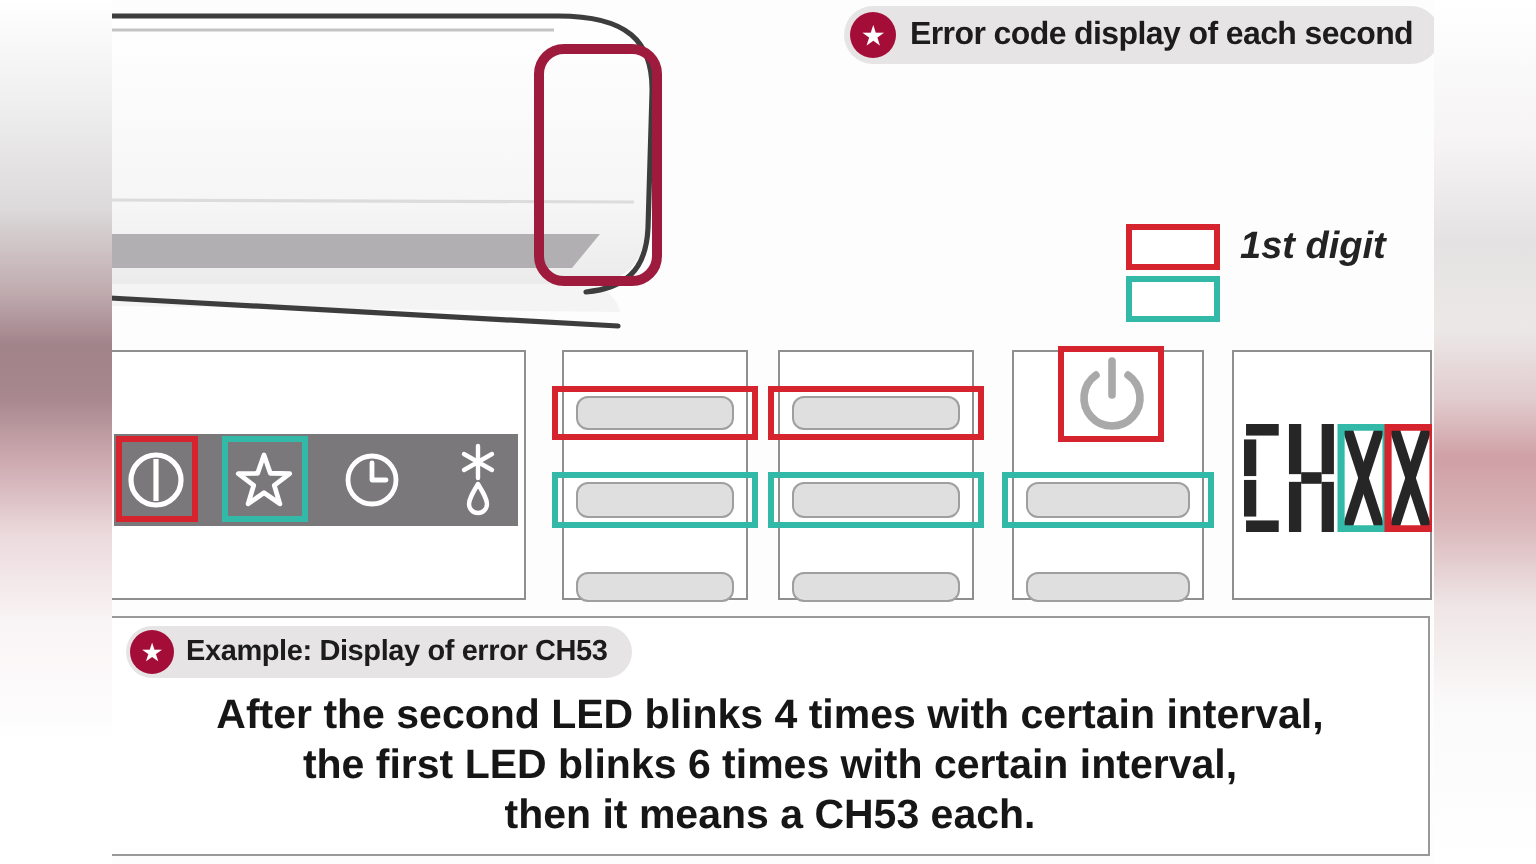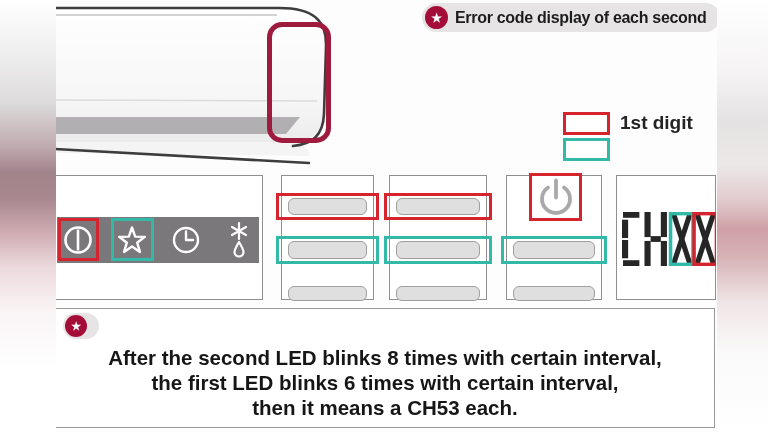--- a/index.html
+++ b/index.html
@@ -24,21 +24,21 @@
   .pill .dot { border-radius:50%; background:#a50d39; color:#ffffff;
     display:flex; align-items:center; justify-content:center; flex:0 0 auto; }
   .pill-top { left:422px; top:3px; height:29px; padding:0 13px 0 3px; gap:7px;
     font-size:16px; letter-spacing:-0.3px; }
   .pill-top .dot { width:23px; height:23px; font-size:12px; }
   .pill-example { left:7px; top:4px; height:26px; padding:0 12px 0 2px; gap:6px;
     font-size:14.5px; letter-spacing:-0.2px; }
   .pill-example .dot { width:22px; height:22px; font-size:11px; }
   
   .legend { position:absolute; left:563px; top:112px; }
-  .legend-row { display:flex; height:23px; margin-bottom:3px; }
+  .legend-row { display:flex; align-items:center; height:23px; margin-bottom:3px;font-style:italic; }
   .legend-swatch { width:47px; height:23px; background:#ffffff; border:3.4px solid #d6242e; }
   .legend-swatch.teal { border-color:#33b9a7; }
   .legend-label { margin-left:10px; font-weight:bold; font-size:19px; color:#232323; }
   
   .panel { position:absolute; top:175px; height:125px; background:#ffffff;
     border:1.5px solid #8f8f8f; }
   .hl { position:absolute; border:3.4px solid #d6242e; }
   .hl.teal { border-color:#33b9a7; }
   .led { position:absolute; left:6px; right:6px; background:#dfdfdf;
     border:1.4px solid #9f9f9f; border-radius:6px; }
@@ -169,23 +169,24 @@
         <path d="M73.5,2 L89.5,54"></path>
           <path d="M89.5,2 L73.5,54"></path>
       </g>
       <rect x="70.5" y="1.75" width="22" height="52.5" fill="none" stroke="#d6242e" stroke-width="3.5"></rect>
     </svg>
   </div>
 
   <div class="example-box">
     <div class="pill pill-example">
       <span class="dot">★</span>
+      <span>Example: Display of error CH53</span>
     </div>
     <div class="example-text">
-      <div>After the second LED blinks 8 times with certain interval,</div>
+      <div>After the second LED blinks 4 times with certain interval,</div>
       <div>the first LED blinks 6 times with certain interval,</div>
       <div>then it means a CH53 each.</div>
     </div>
   </div>
 
   <div class="edge edge-left"></div>
   <div class="edge edge-right"></div>
 
 </div>
 

